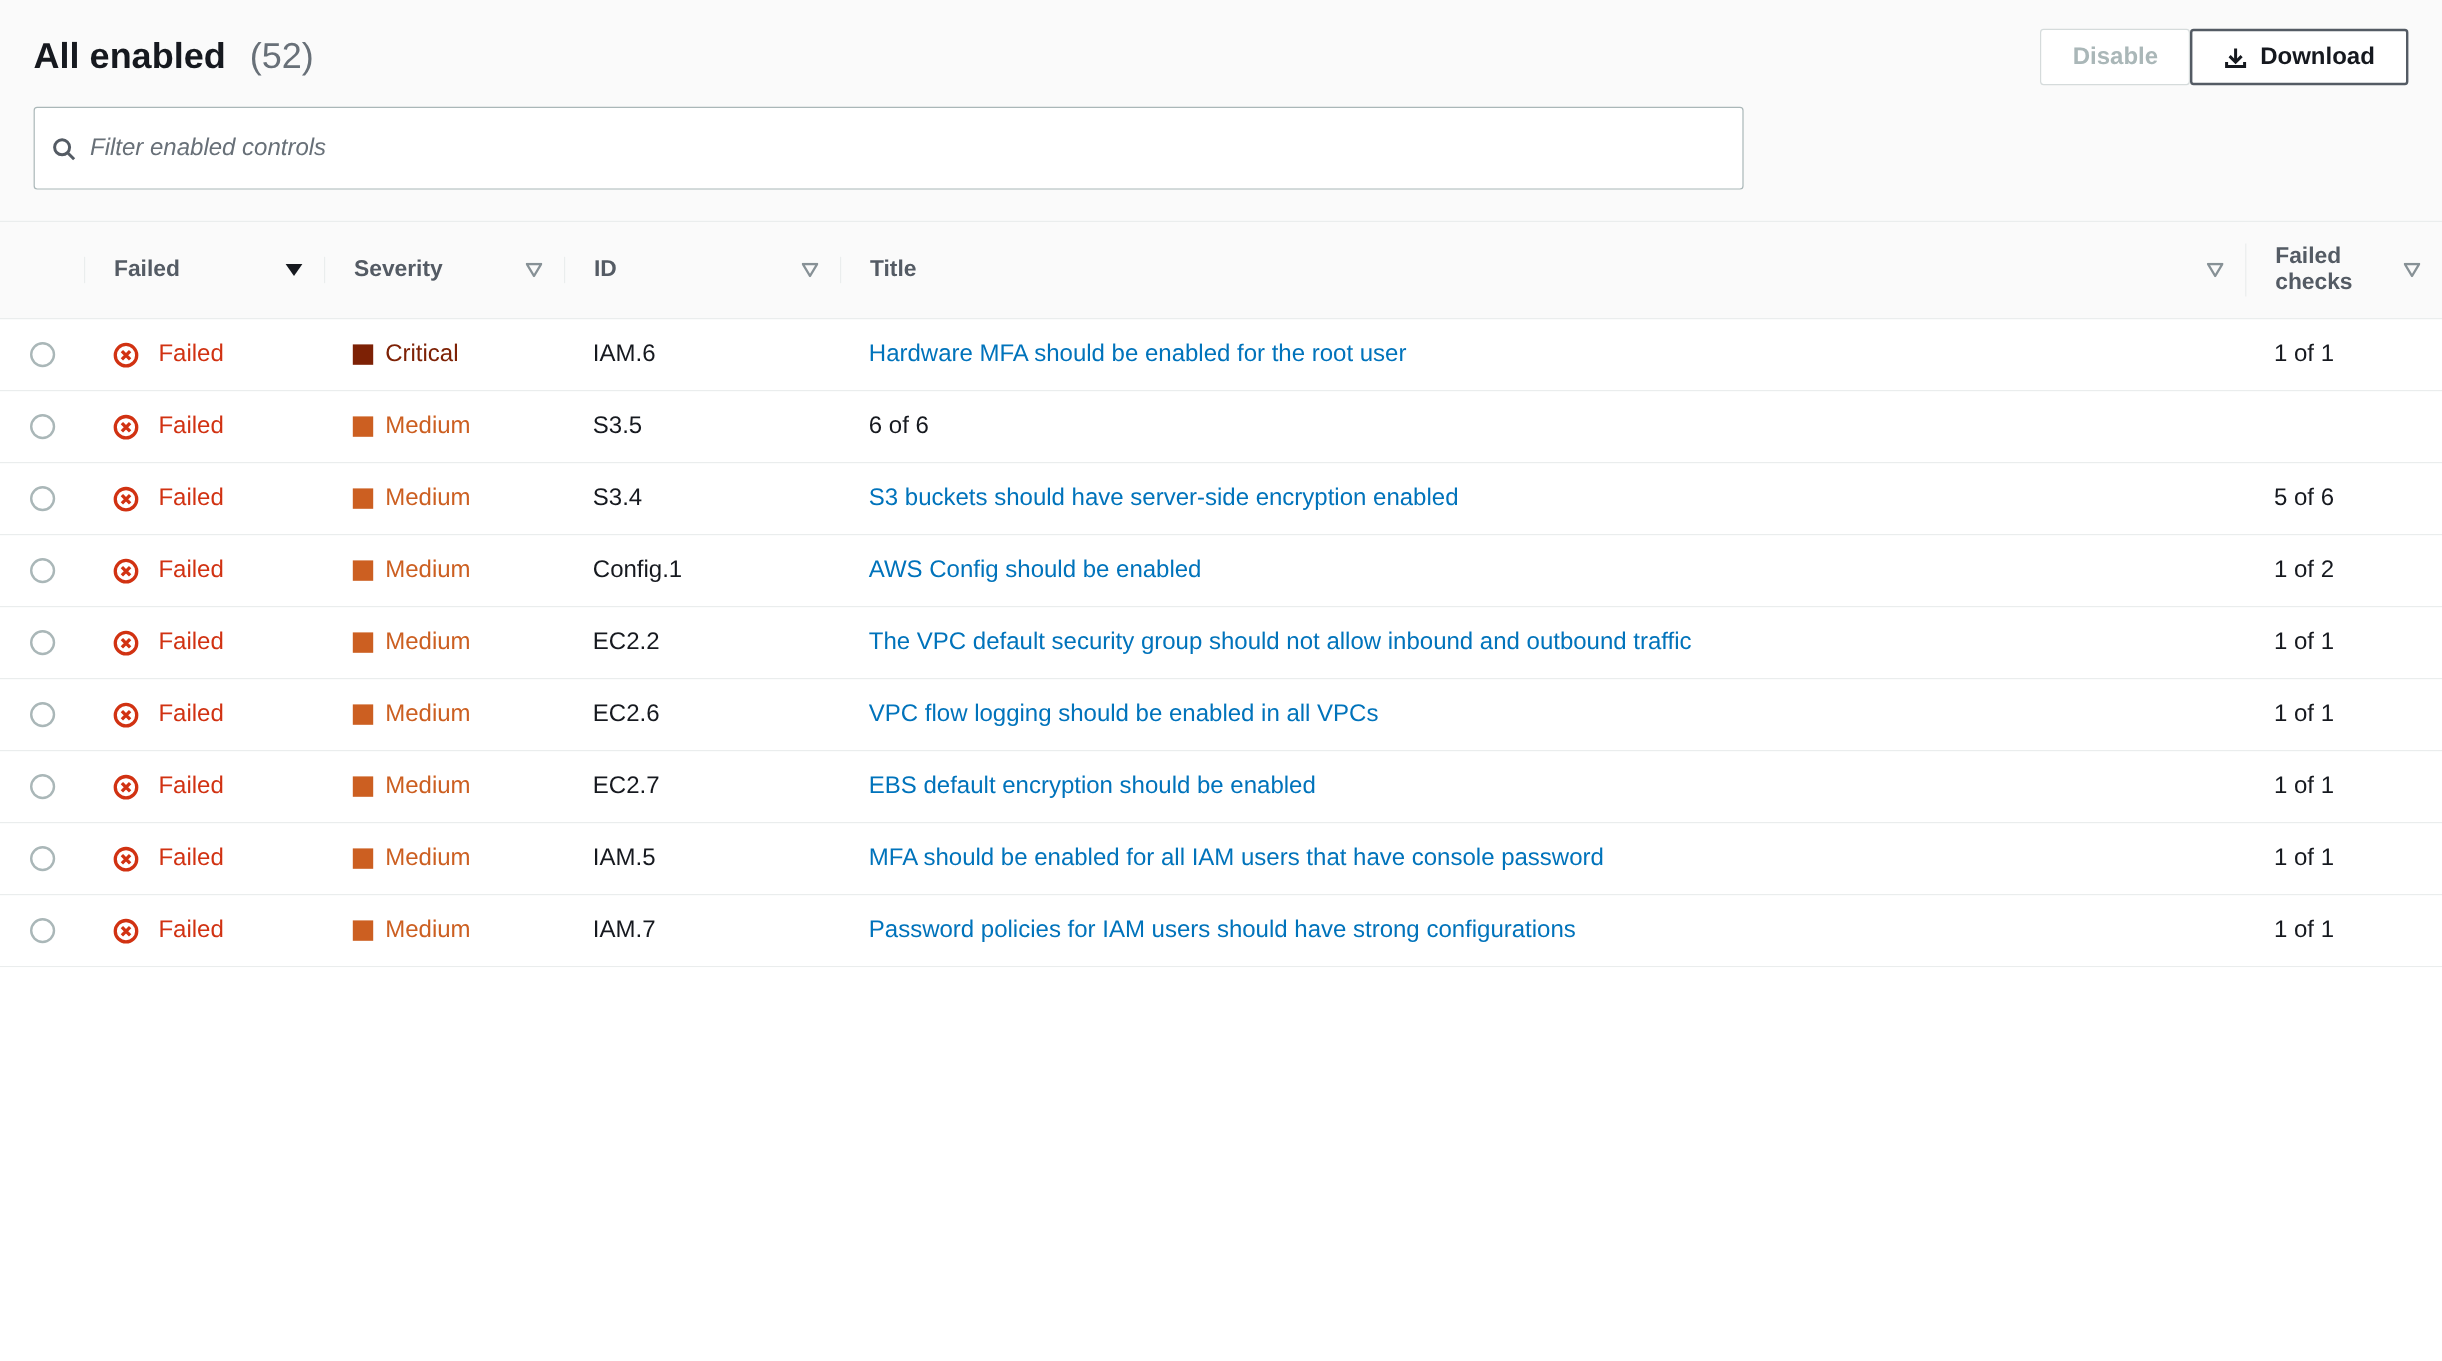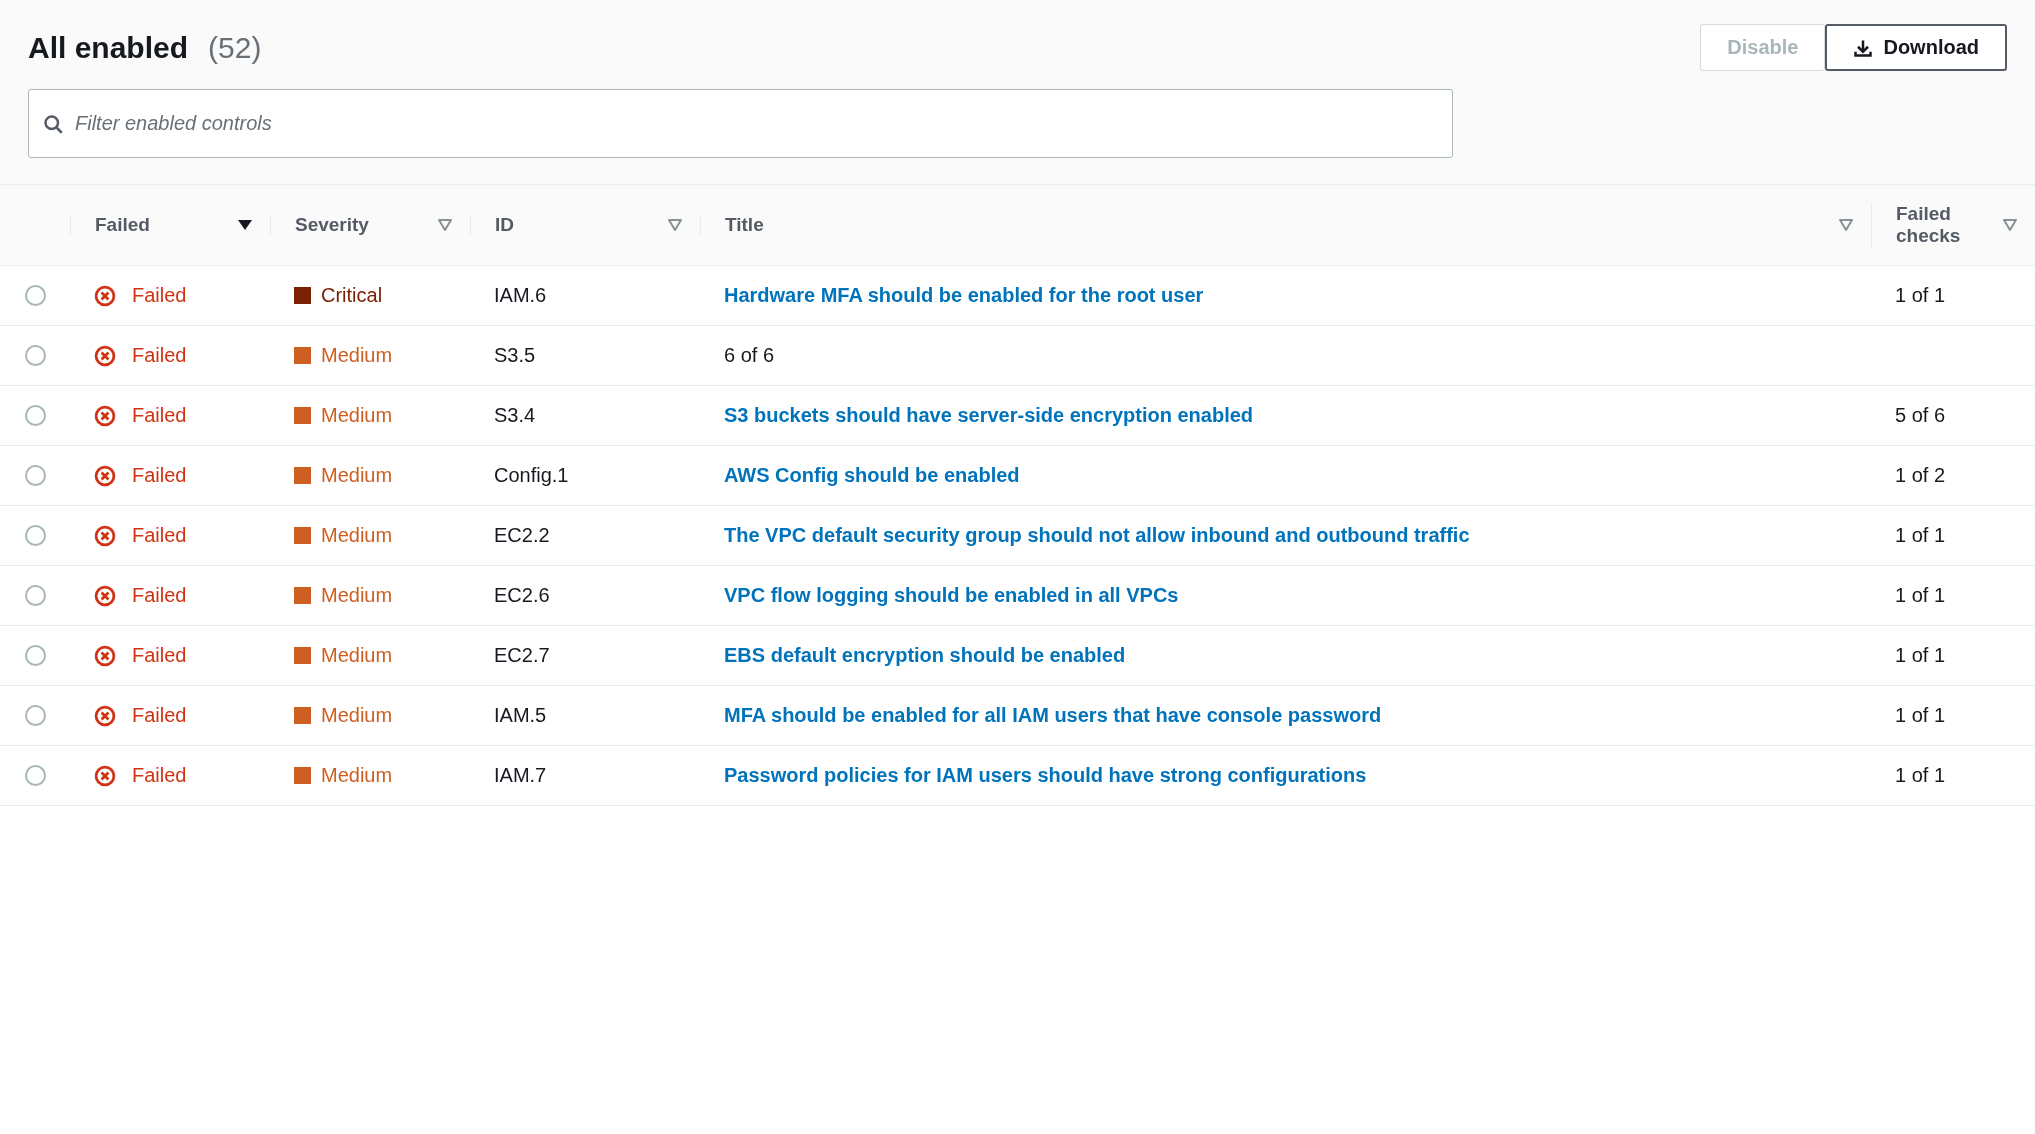--- a/index.html
+++ b/index.html
@@ -91,21 +91,21 @@
     .failed-icon-svg { display:block; }
     
     .sev { display:flex; align-items:center; gap:10px; font-weight:400;}
     .sev-box { width:17px; height:17px; display:inline-block; }
     .sev-critical .sev-box { background:#7d2105; }
     .sev-critical { color:#7d2105; }
     .sev-medium .sev-box { background:#cc5f21; }
     .sev-medium { color:#cc5f21; }
     
     .id-text { color:#16191f; font-weight:400;}
-    .title-link { color:#0073bb; text-decoration:none; cursor:pointer; font-weight:700;}
+    .title-link { color:#0073bb; text-decoration:none; cursor:pointer; font-weight:400;}
     .checks-text { color:#16191f; font-weight:400;}
     
     .sort-caret {
        width: 0; height: 0; border-left: 7px solid transparent; border-right: 7px solid transparent; border-top: 10px solid #16191f; display:inline-block;
     }
     .filter-caret {
        display:inline-block; color:#879196;
     }
     .filter-caret svg { display:block; }
     .dl-icon svg{ display:block;}

